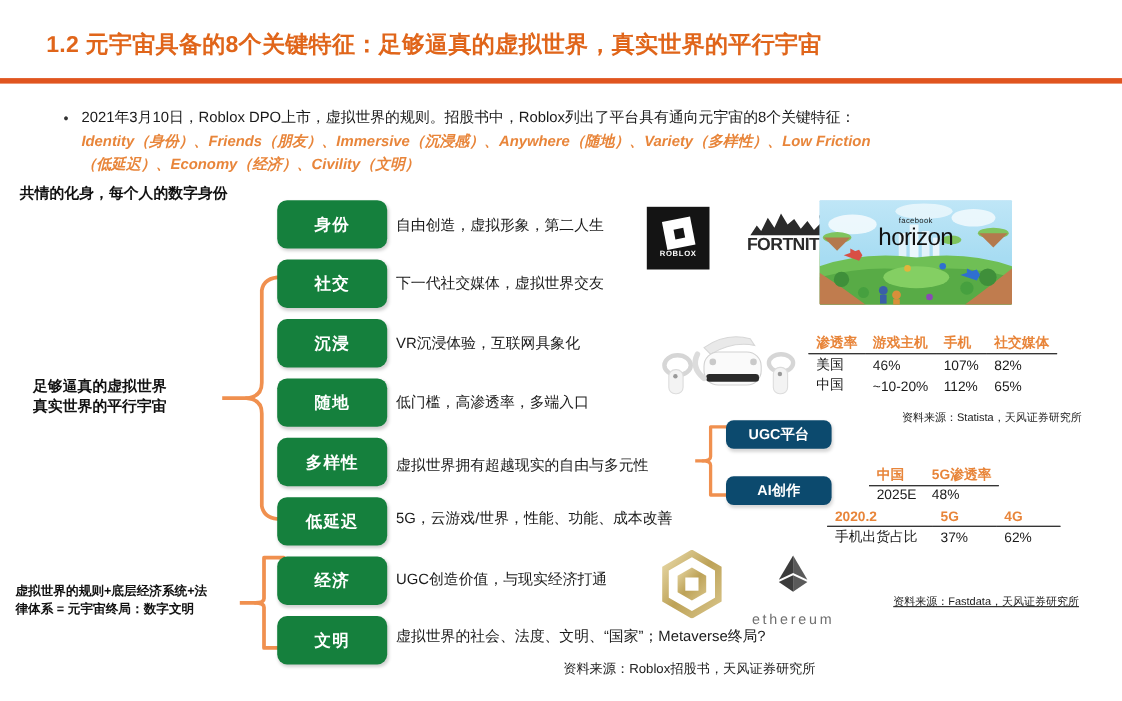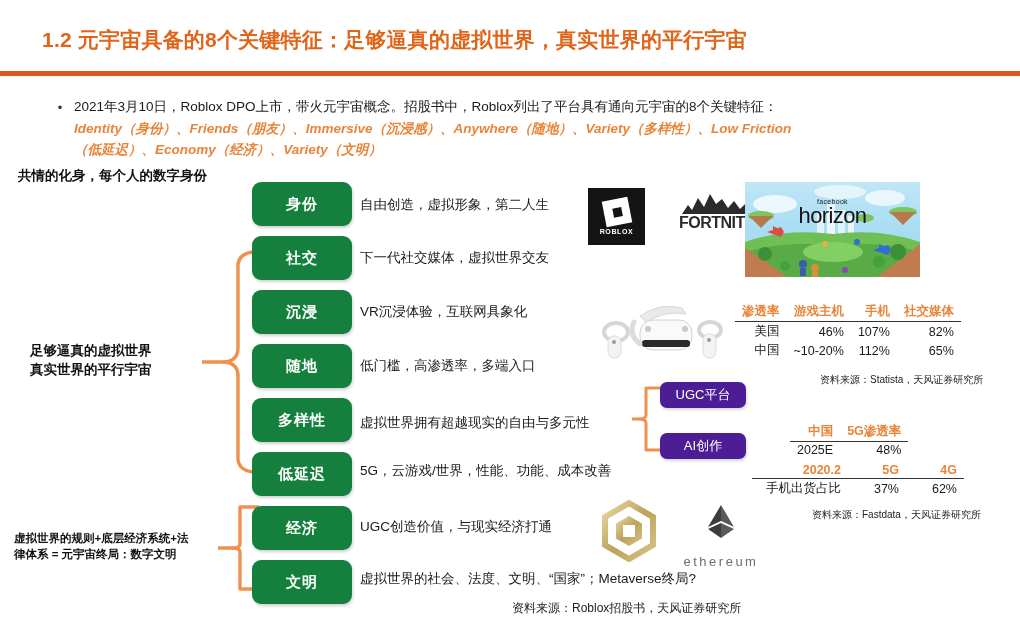--- a/index.html
+++ b/index.html
@@ -56,30 +56,30 @@
     position: absolute; font-size: 13.5px; font-weight: bold; color: #111;
     line-height: 19px; white-space: nowrap;
   }
   .left-label.small { font-size: 11.5px; line-height: 16px; }
 
   
   .bracket { position: absolute; }
 
   
   .subpill {
-    position: absolute; width: 86px; height: 26px;
-    background: #4c1d95; border-radius: 7px;
-    color: #fff; font-size: 13px; font-weight: normal;
+    position: absolute; width: 96px; height: 26px;
+    background: #0c4a6e; border-radius: 7px;
+    color: #fff; font-size: 13px; font-weight: bold;
     display: flex; align-items: center; justify-content: center;
     box-shadow: 1px 2px 3px rgba(0,0,0,.16);
   }
 
   
   .tbl { position: absolute; border-collapse: collapse; }
-  .tbl td, .tbl th { font-size: 12.5px; color: #1a1a1a; text-align: right;
+  .tbl td, .tbl th { font-size: 12.5px; color: #1a1a1a; text-align: left;
                      padding: 1px 7px; font-weight: normal; white-space: nowrap; margin-left: 44px; }
   .tbl th { color: #E8853A; font-weight: bold; }
   .hdr-rule { border-bottom: 1.5px solid #333; }
   .src {
     position: absolute; font-size: 10px; color: #222; white-space: nowrap;
   }
   .src-main { position: absolute; font-size: 12px; color: #222; white-space: nowrap; }
 
   
   .roblox-logo {
@@ -120,23 +120,23 @@
 
 <div class="slide">
 
   <div class="title">1.2 元宇宙具备的8个关键特征：足够逼真的虚拟世界，真实世界的平行宇宙</div>
   <div class="title-rule"></div>
 
   <div class="bullet-wrap">
     <div class="bullet-row">
       <div class="bullet-dot">•</div>
       <div class="bullet-lines">
-        <div class="b-line1">2021年3月10日，Roblox DPO上市，带火元宇宙概念。招股书中，Roblox列出了平台具有通向元宇宙的8个关键特征：</div>
+        <div class="b-line1">2021年3月10日，Roblox DPO上市，虚拟世界的规则。招股书中，Roblox列出了平台具有通向元宇宙的8个关键特征：</div>
         <div class="b-line2">Identity（身份）、Friends（朋友）、Immersive（沉浸感）、Anywhere（随地）、Variety（多样性）、Low Friction</div>
-        <div class="b-line3">（低延迟）、Economy（经济）、Variety（文明）</div>
+        <div class="b-line3">（低延迟）、Economy（经济）、Civility（文明）</div>
       </div>
     </div>
   </div>
 
   <div class="left-label" style="left:18px; top:166px;">共情的化身，每个人的数字身份</div>
 
   <div class="left-label" style="left:30px; top:341px;">足够逼真的虚拟世界</div>
   <div class="left-label" style="left:30px; top:360px;">真实世界的平行宇宙</div>
 
   <div class="left-label small" style="left:14px; top:530px;">虚拟世界的规则+底层经济系统+法</div>
@@ -323,21 +323,21 @@
       </tr>
     </thead>
     <tbody>
       <tr>
         <td>手机出货占比</td>
         <td>37%</td>
         <td>62%</td>
       </tr>
     </tbody>
   </table>
-  <div class="src" style="left:812px; top:508px;">资料来源：Fastdata，天风证券研究所</div>
+  <div class="src" style="left:812px; top:540px;text-decoration:underline;">资料来源：Fastdata，天风证券研究所</div>
 
   <svg class="coin" style="left:598px; top:500px;" width="62" height="62" viewBox="0 0 62 62">
     <defs>
       <linearGradient id="gold" x1="0" y1="0" x2="1" y2="1">
         <stop offset="0%" stop-color="#e8d9a8"></stop>
           <stop offset="50%" stop-color="#bda257"></stop>
         <stop offset="100%" stop-color="#d8c489"></stop>
       </linearGradient>
     </defs>
     <path d="M31 3 L55 17 L55 45 L31 59 L7 45 L7 17 Z" fill="none" stroke="url(#gold)" stroke-width="6"></path>

